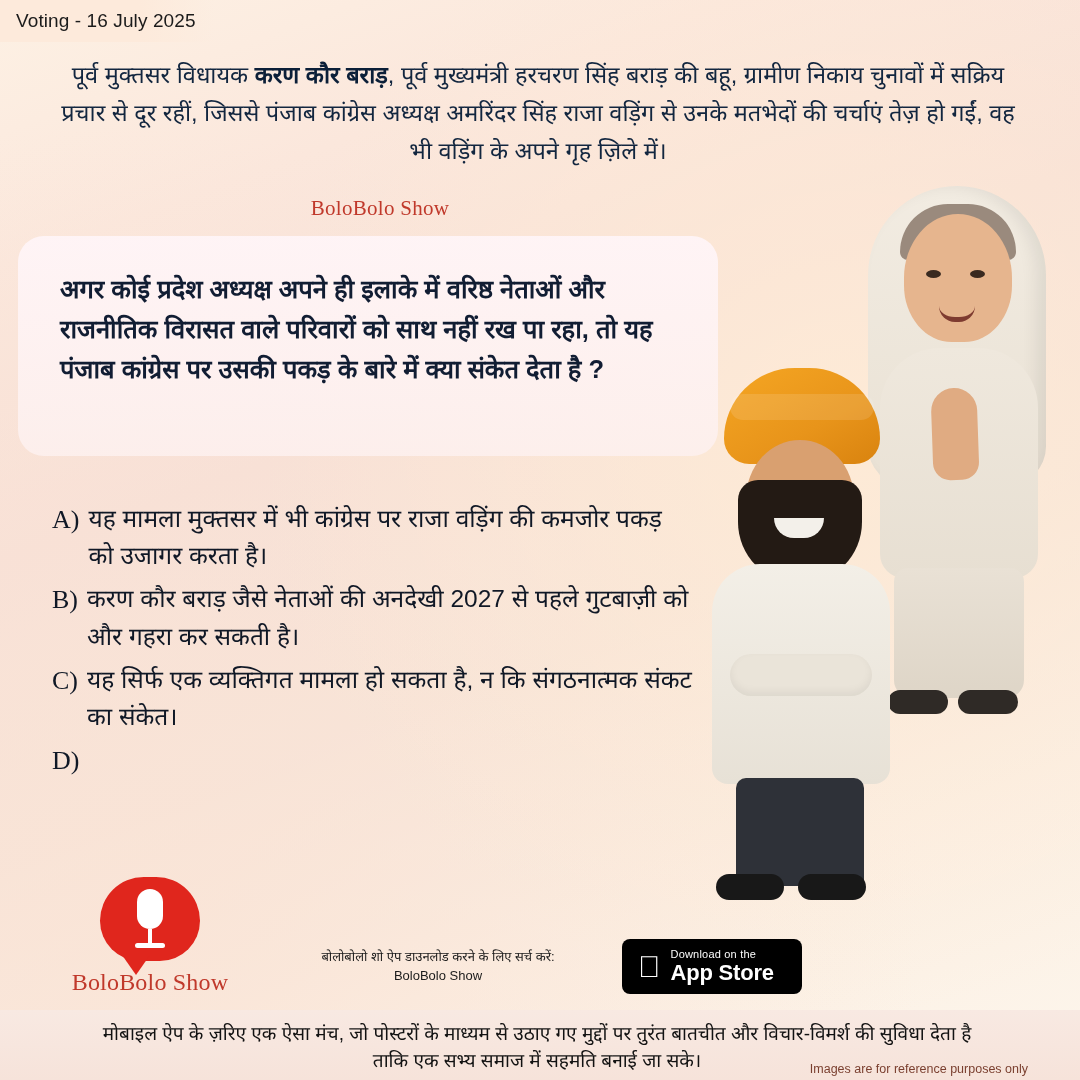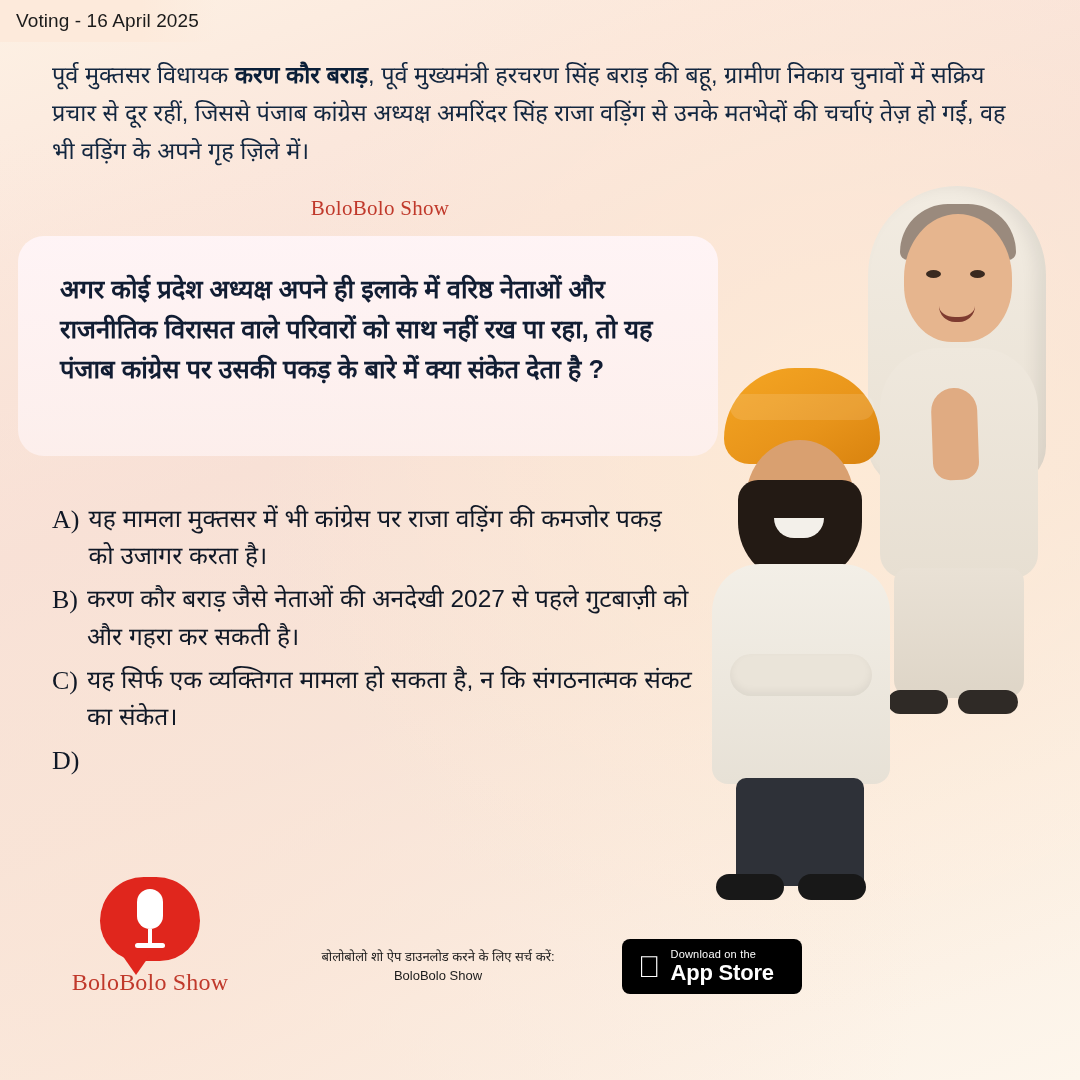--- a/index.html
+++ b/index.html
@@ -37,21 +37,21 @@
     letter-spacing: .1px;
   }
 
   
   .intro {
     position: absolute;
     top: 56px; left: 52px; right: 56px;
     font-size: 23.5px;
     line-height: 1.62;
     color: #12263f;
-    text-align: left;
+    text-align: center;
   }
   .intro b { font-weight: bold; color: #0b1f38; }
 
   
   .brand-script {
     position: absolute;
     top: 196px; left: 0; width: 760px;
     text-align: center;
     font-family: "Liberation Serif", serif;
     font-size: 21px;
@@ -346,21 +346,21 @@
     color: #3a3a3a;
     white-space: nowrap;
   }
 </style>
 </head>
 <body>
 
 <div class="poster">
 
   <div class="topbar">
-    <span class="topbar-label">Voting - 16 April 2025</span>
+    <span class="topbar-label">Voting - 16 July 2025</span>
   </div>
 
   <p class="intro">
     <span>पूर्व मुक्तसर विधायक </span><b>करण कौर बराड़</b><span>, पूर्व मुख्यमंत्री हरचरण सिंह बराड़ की बहू, ग्रामीण निकाय चुनावों में सक्रिय प्रचार से दूर रहीं, जिससे पंजाब कांग्रेस अध्यक्ष अमरिंदर सिंह राजा वड़िंग से उनके मतभेदों की चर्चाएं तेज़ हो गईं, वह भी वड़िंग के अपने गृह ज़िले में।</span>
   </p>
 
   <div class="brand-script">BoloBolo Show</div>
 
   <div class="qcard">
     <div class="qtext">अगर कोई प्रदेश अध्यक्ष अपने ही इलाके में वरिष्ठ नेताओं और राजनीतिक विरासत वाले परिवारों को साथ नहीं रख पा रहा, तो यह पंजाब कांग्रेस पर उसकी पकड़ के बारे में क्या संकेत देता है ?</div>
@@ -431,14 +431,19 @@
       <span class="apple-glyph"></span>
       <span class="badge-label">
         <span class="badge-small">Download on the</span>
         <span class="badge-big">App Store</span>
       </span>
     </div>
   </div>
 
   <div class="side-credit">BoloBoloShow © 2025</div>
 
+  <div class="bottom-strip">
+    <div class="bottom-text">मोबाइल ऐप के ज़रिए एक ऐसा मंच, जो पोस्टरों के माध्यम से उठाए गए मुद्दों पर तुरंत बातचीत और विचार-विमर्श की सुविधा देता है</div>
+    <div class="bottom-text">ताकि एक सभ्य समाज में सहमति बनाई जा सके।</div>
+    <div class="disclaimer">Images are for reference purposes only</div>
+  </div>
 
 </div>
 
 </body></html>

